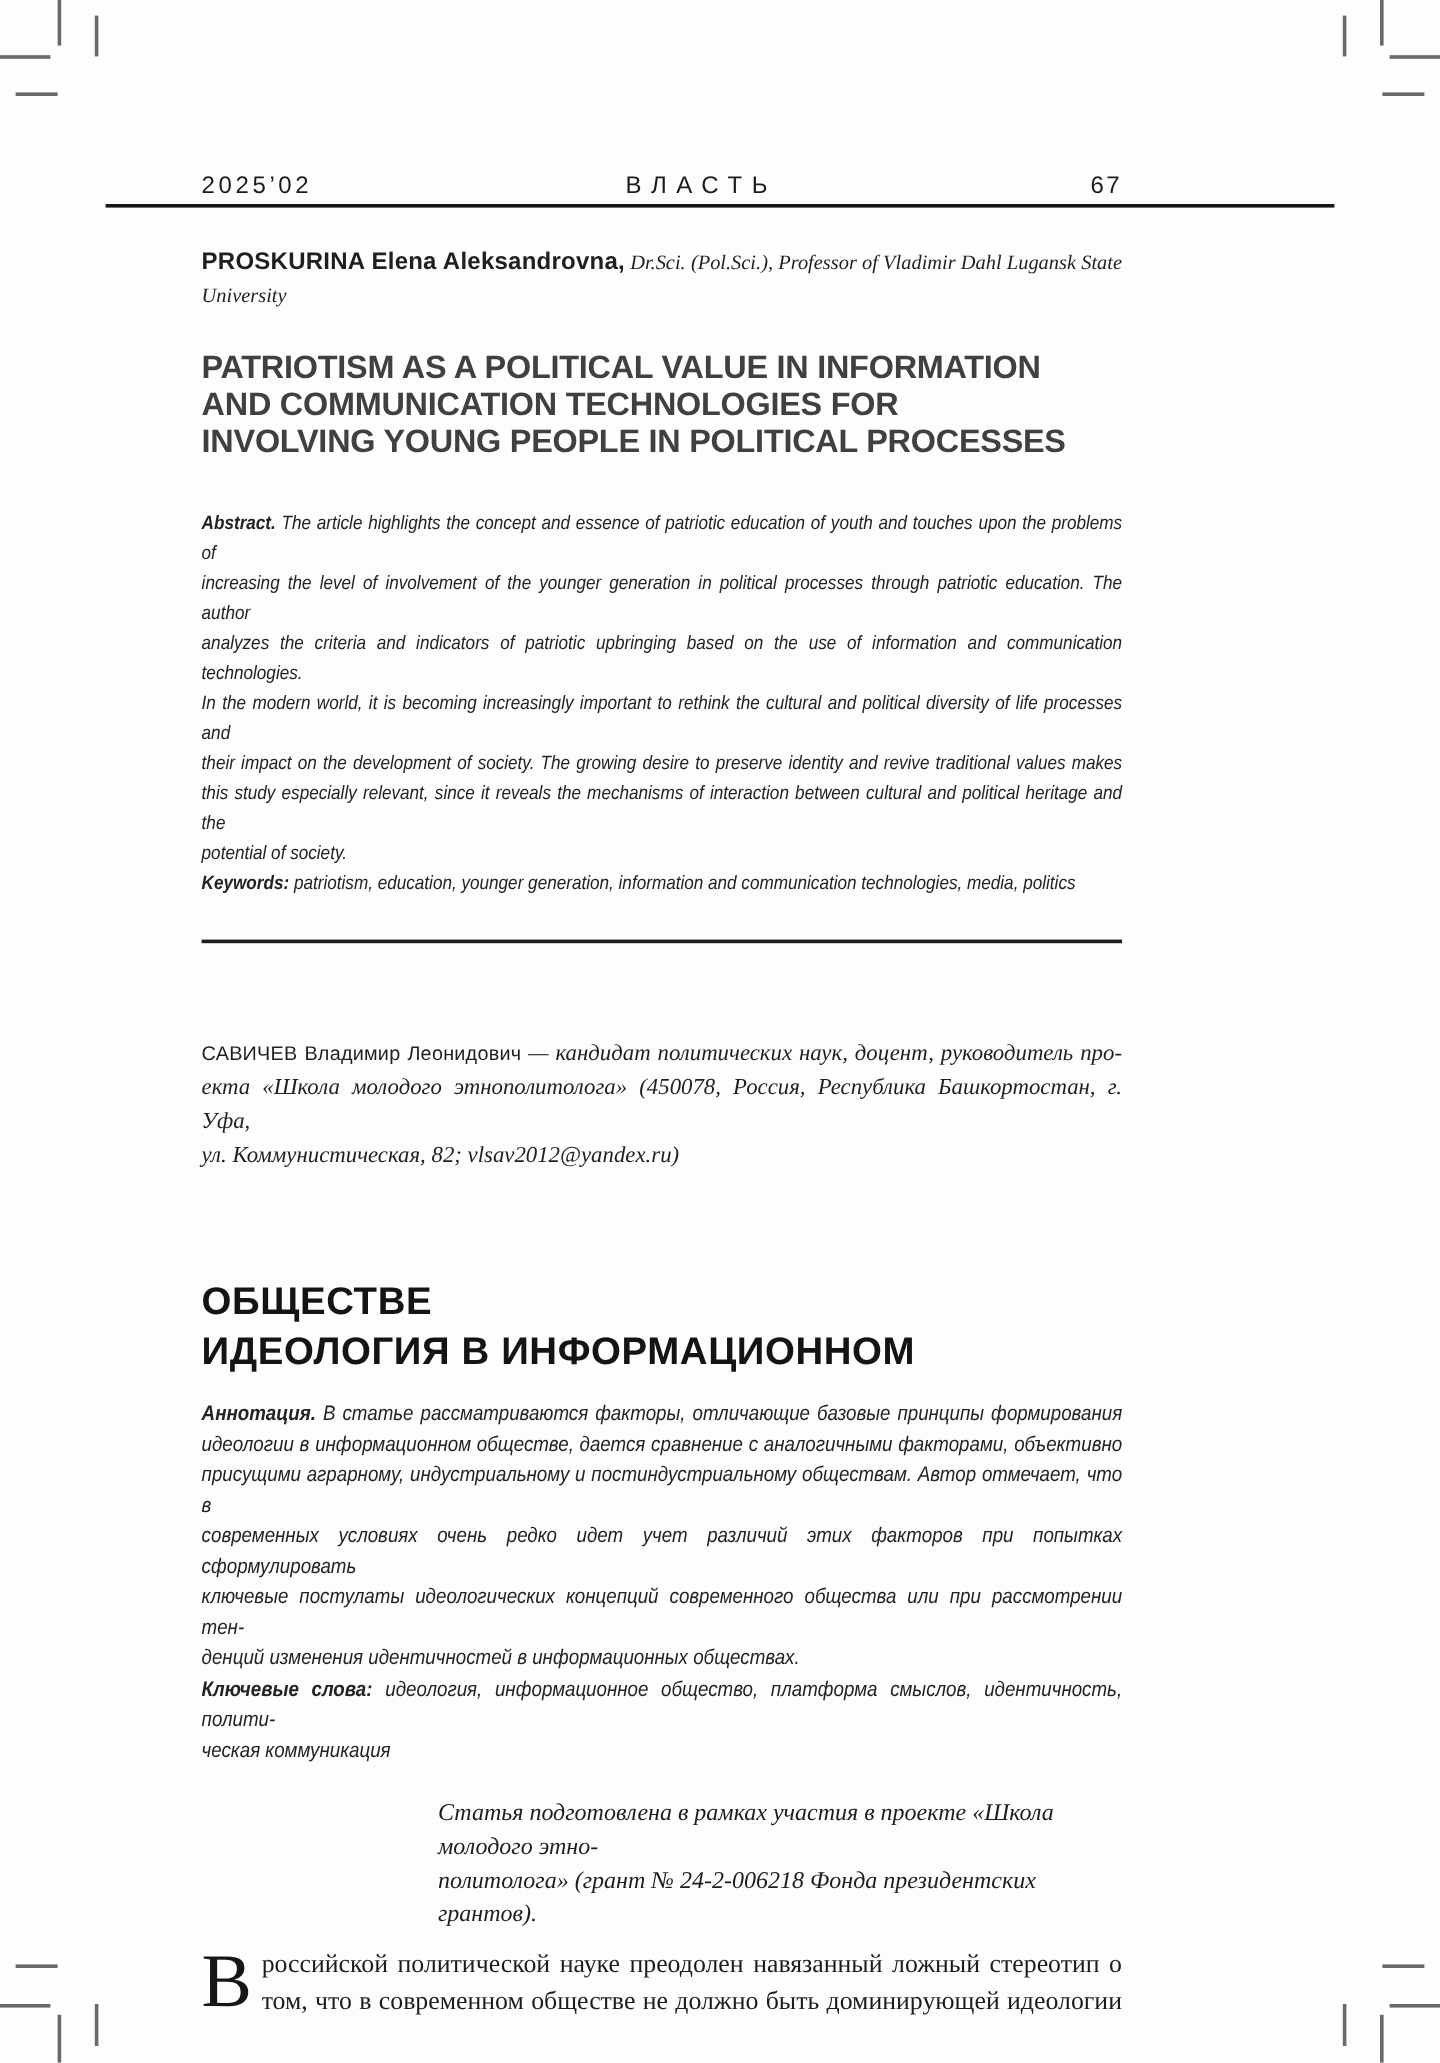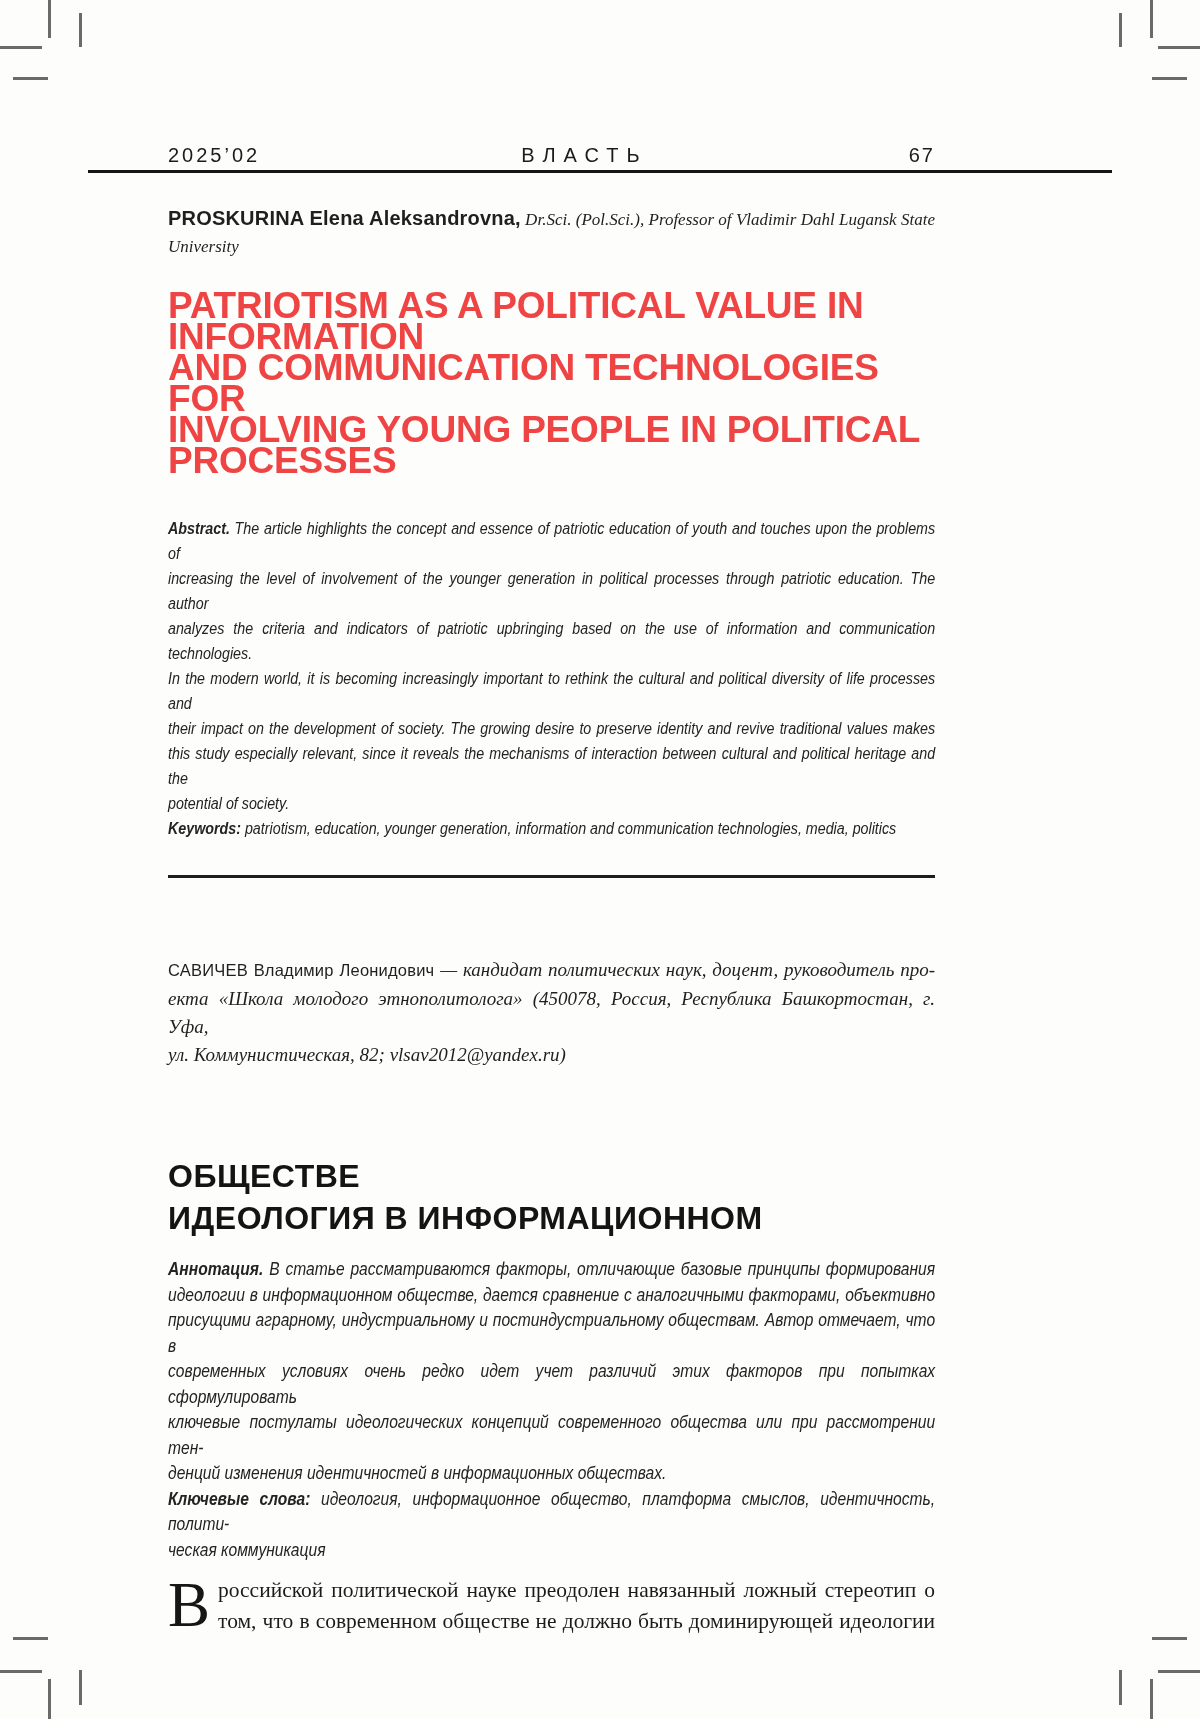--- a/index.html
+++ b/index.html
@@ -45,22 +45,22 @@
   .ru-author-name {
     font-family:"Liberation Sans", sans-serif;
     font-weight:normal; font-size:16.5px; letter-spacing:0.2px;
   }
   .ru-author-rest { font-family:"Liberation Serif", serif; font-style:italic; font-size:19px; }
 
   
   .en-title {
     margin-top:30px;
     font-family:"Liberation Sans", sans-serif;
-    font-weight:bold; font-size:37px; line-height:31px;
-    letter-spacing:-0.2px; color:#ef4444;
+    font-weight:bold; font-size:27px; line-height:31px;
+    letter-spacing:-0.2px; color:#404040;
   }
   .ru-title {
     margin-top:86px;
     font-family:"Liberation Sans", sans-serif;
     font-weight:bold; font-size:32px; line-height:42px;
     letter-spacing:0.5px; color:#141414;
   }
 
   
   .cond-block {
@@ -183,20 +183,24 @@
     <div class="jl">присущими аграрному, индустриальному и постиндустриальному обществам. Автор отмечает, что в</div>
     <div class="jl">современных условиях очень редко идет учет различий этих факторов при попытках сформулировать</div>
     <div class="jl">ключевые постулаты идеологических концепций современного общества или при рассмотрении тен-</div>
     <div class="ll">денций изменения идентичностей в информационных обществах.</div>
     <div class="jl">
       <span class="block-label">Ключевые слова:</span><span> идеология, информационное общество, платформа смыслов, идентичность, полити-</span>
     </div>
     <div class="ll">ческая коммуникация</div>
   </div>
 
+  <div class="grant-note">
+    <div>Статья подготовлена в рамках участия в проекте «Школа молодого этно-</div>
+    <div>политолога» (грант № 24-2-006218 Фонда президентских грантов).</div>
+  </div>
 
   <div class="article-body">
     <span class="drop-cap">В</span>
     <div class="jl">российской политической науке преодолен навязанный ложный стереотип о</div>
     <div class="jl">том, что в современном обществе не должно быть доминирующей идеологии</div>
 
   </div>
 
 </div>
 

